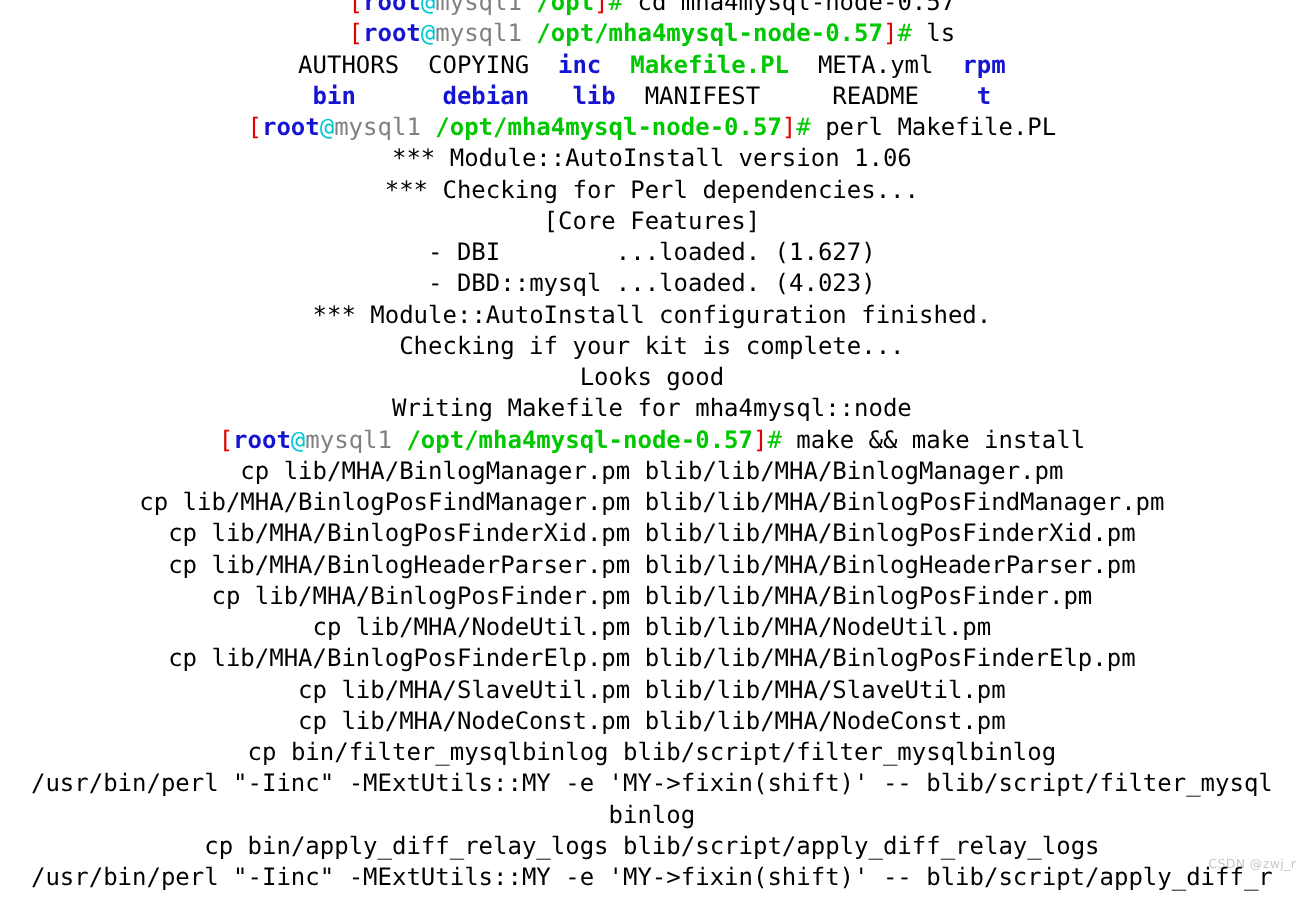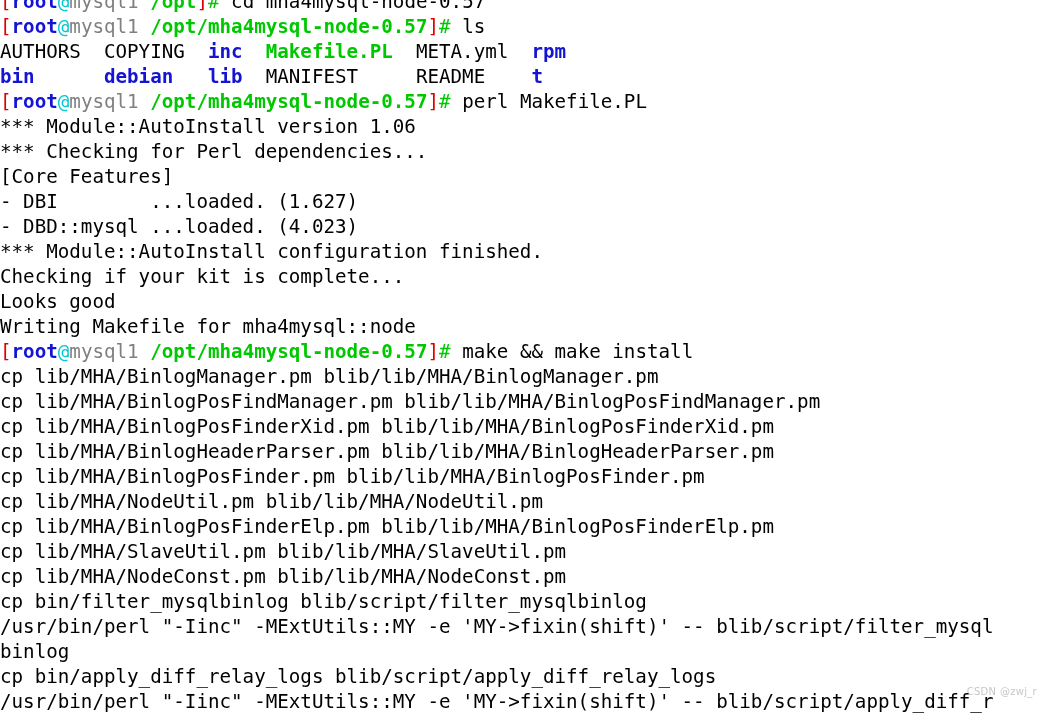--- a/index.html
+++ b/index.html
@@ -12,20 +12,21 @@
     height: 725px;
     overflow: hidden;
     font-family: "DejaVu Sans Mono", "Liberation Mono", monospace;
   }
   #terminal {
     position: relative;
     width: 1043px;
     height: 725px;
     background: #ffffff;
     overflow: hidden;
+    text-align: center;
   }
   #screen {
     position: absolute;
     left: 0;
     top: -11px;
     width: 1043px;
     font-size: 19.2px;
     line-height: 25px;
     letter-spacing: 0px;
     white-space: pre;

